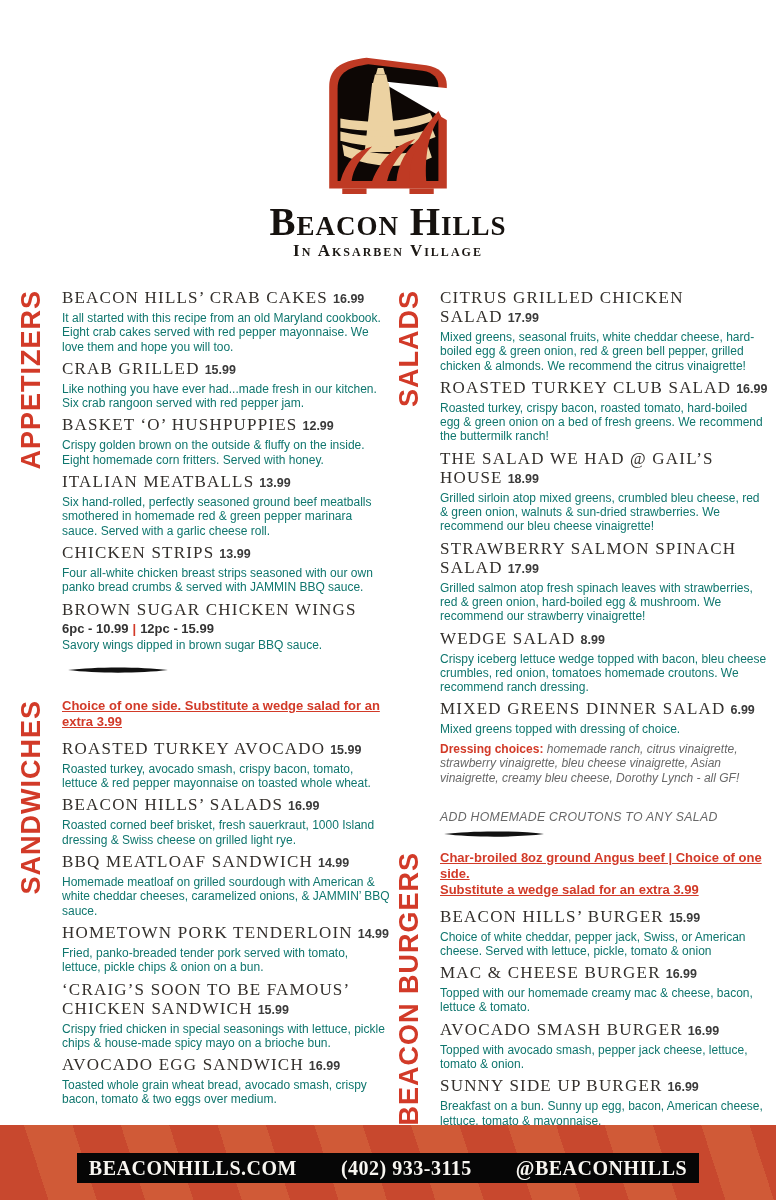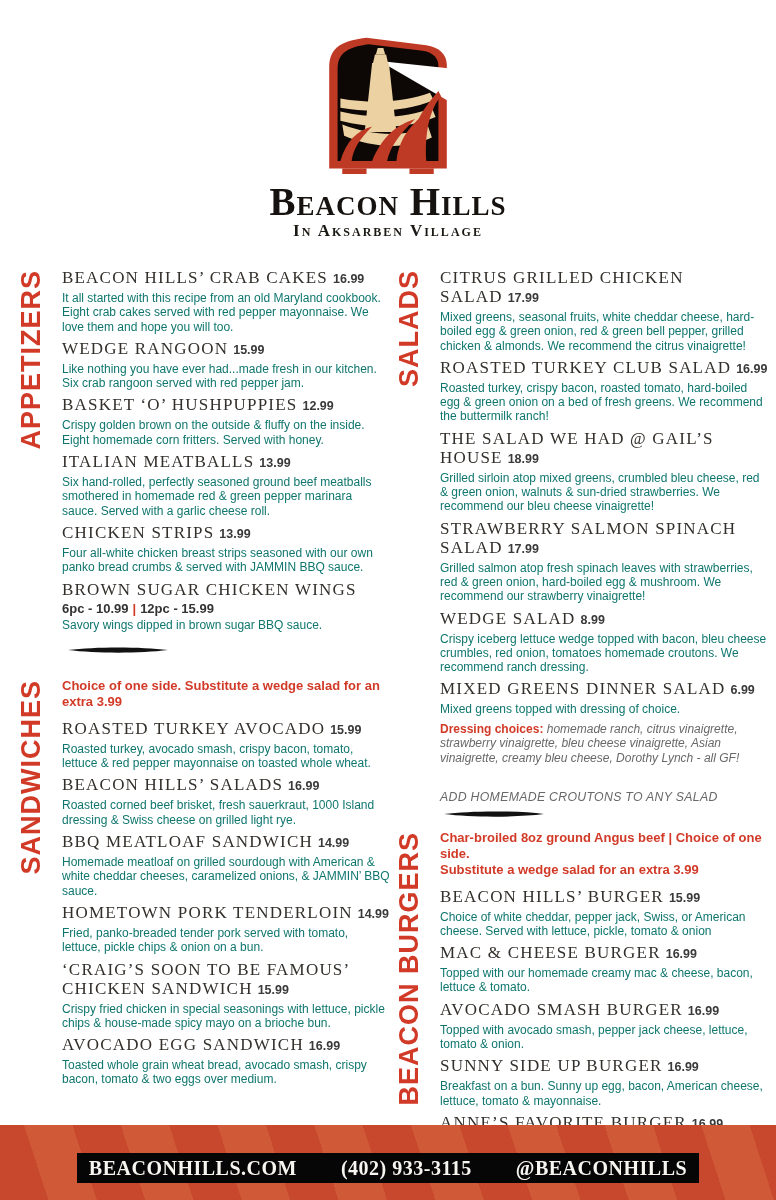--- a/index.html
+++ b/index.html
@@ -3,21 +3,21 @@
 <meta charset="utf-8">
 <style>
   * { margin:0; padding:0; box-sizing:border-box; }
   html,body { background:#ffffff; }
   .page {
     position:relative; width:776px; height:1200px; margin:0 auto;
     background:#ffffff; overflow:hidden;
     font-family:"Liberation Sans", sans-serif;
   }
   
-  .header { text-align:center; padding-top:28px; }
+  .header { text-align:center; padding-top:48px; }
   .logo { display:block; margin:0 auto; width:140px; height:152px; }
   .brand-name {
     font-family:"Liberation Serif", serif; font-variant:small-caps;
     font-weight:700; font-size:39px; letter-spacing:1px; color:#16120f;
     line-height:40px; margin-top:2px;
   }
   .brand-loc {
     font-family:"Liberation Serif", serif; font-variant:small-caps;
     font-weight:700; font-size:17px; letter-spacing:2px; color:#1c1814;
     line-height:18px;
@@ -29,20 +29,21 @@
   section { position:relative; padding-left:46px; }
   .vlabel {
     position:absolute; left:2px; top:2px;
     writing-mode:vertical-rl; transform:rotate(180deg);
     font-weight:700; font-size:27px; letter-spacing:1px;
     color:#d23a28; line-height:1; white-space:nowrap;
   }
   .sec-note {
     color:#d23a28; font-weight:700; font-size:13px; line-height:16px;
     margin-bottom:9px;
+    text-decoration:underline;
   }
   .item { margin-bottom:5px; }
   .item-head {
     font-family:"Liberation Serif", serif; font-size:17px; line-height:19px;
     letter-spacing:1.2px; color:#332f2b; margin-bottom:2px;
   }
   .item-head .price {
     font-family:"Liberation Sans", sans-serif; font-weight:700;
     font-size:12.5px; letter-spacing:0; color:#3a3a3a; margin-left:5px;
   }
@@ -109,21 +110,21 @@
 
     <div class="col left">
       <section>
         <div class="vlabel">APPETIZERS</div>
         <div>
             <div class="item">
               <div class="item-head"><span class="nm">BEACON HILLS’ CRAB CAKES</span><span class="price">16.99</span></div>
               <div class="item-desc">It all started with this recipe from an old Maryland cookbook. Eight crab cakes served with red pepper mayonnaise. We love them and hope you will too.</div>
             </div>
             <div class="item">
-              <div class="item-head"><span class="nm">WEDGE RANGOON</span><span class="price">15.99</span></div>
+              <div class="item-head"><span class="nm">CRAB GRILLED</span><span class="price">15.99</span></div>
               <div class="item-desc">Like nothing you have ever had...made fresh in our kitchen. Six crab rangoon served with red pepper jam.</div>
             </div>
             <div class="item">
               <div class="item-head"><span class="nm">BASKET ‘O’ HUSHPUPPIES</span><span class="price">12.99</span></div>
               <div class="item-desc">Crispy golden brown on the outside &amp; fluffy on the inside. Eight homemade corn fritters. Served with honey.</div>
             </div>
             <div class="item">
               <div class="item-head"><span class="nm">ITALIAN MEATBALLS</span><span class="price">13.99</span></div>
               <div class="item-desc">Six hand-rolled, perfectly seasoned ground beef meatballs smothered in homemade red &amp; green pepper marinara sauce. Served with a garlic cheese roll.</div>
             </div>

